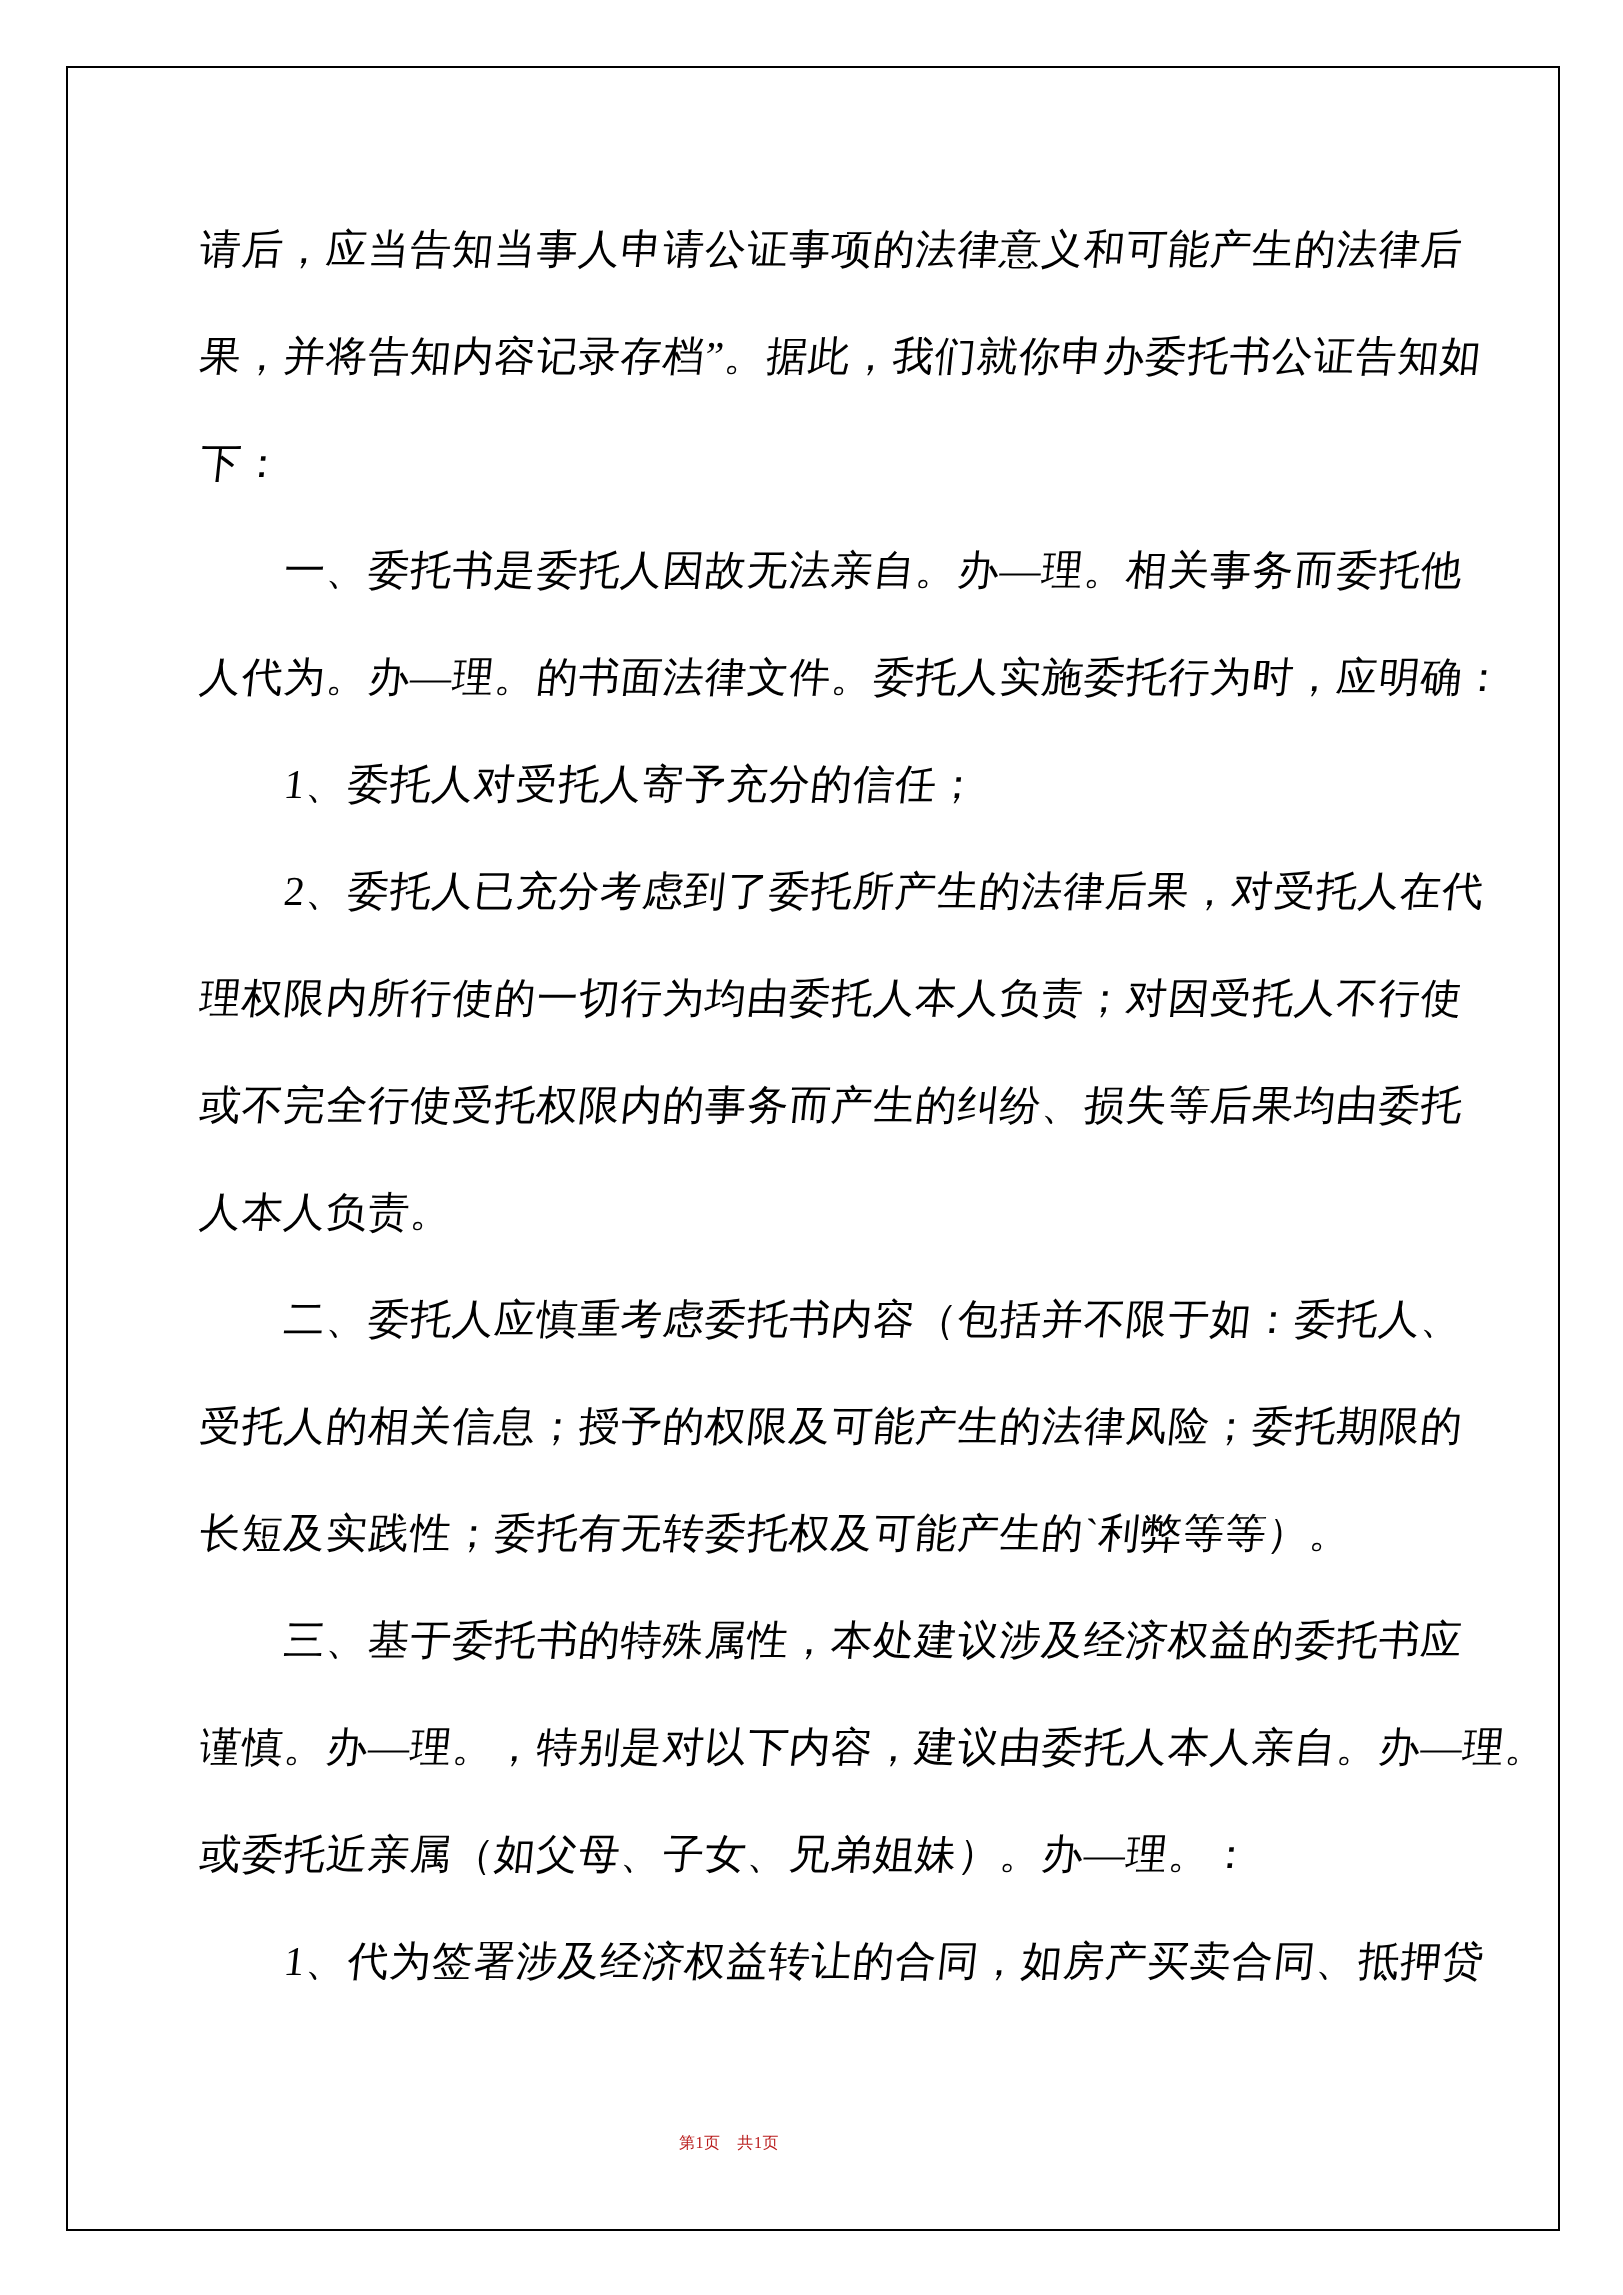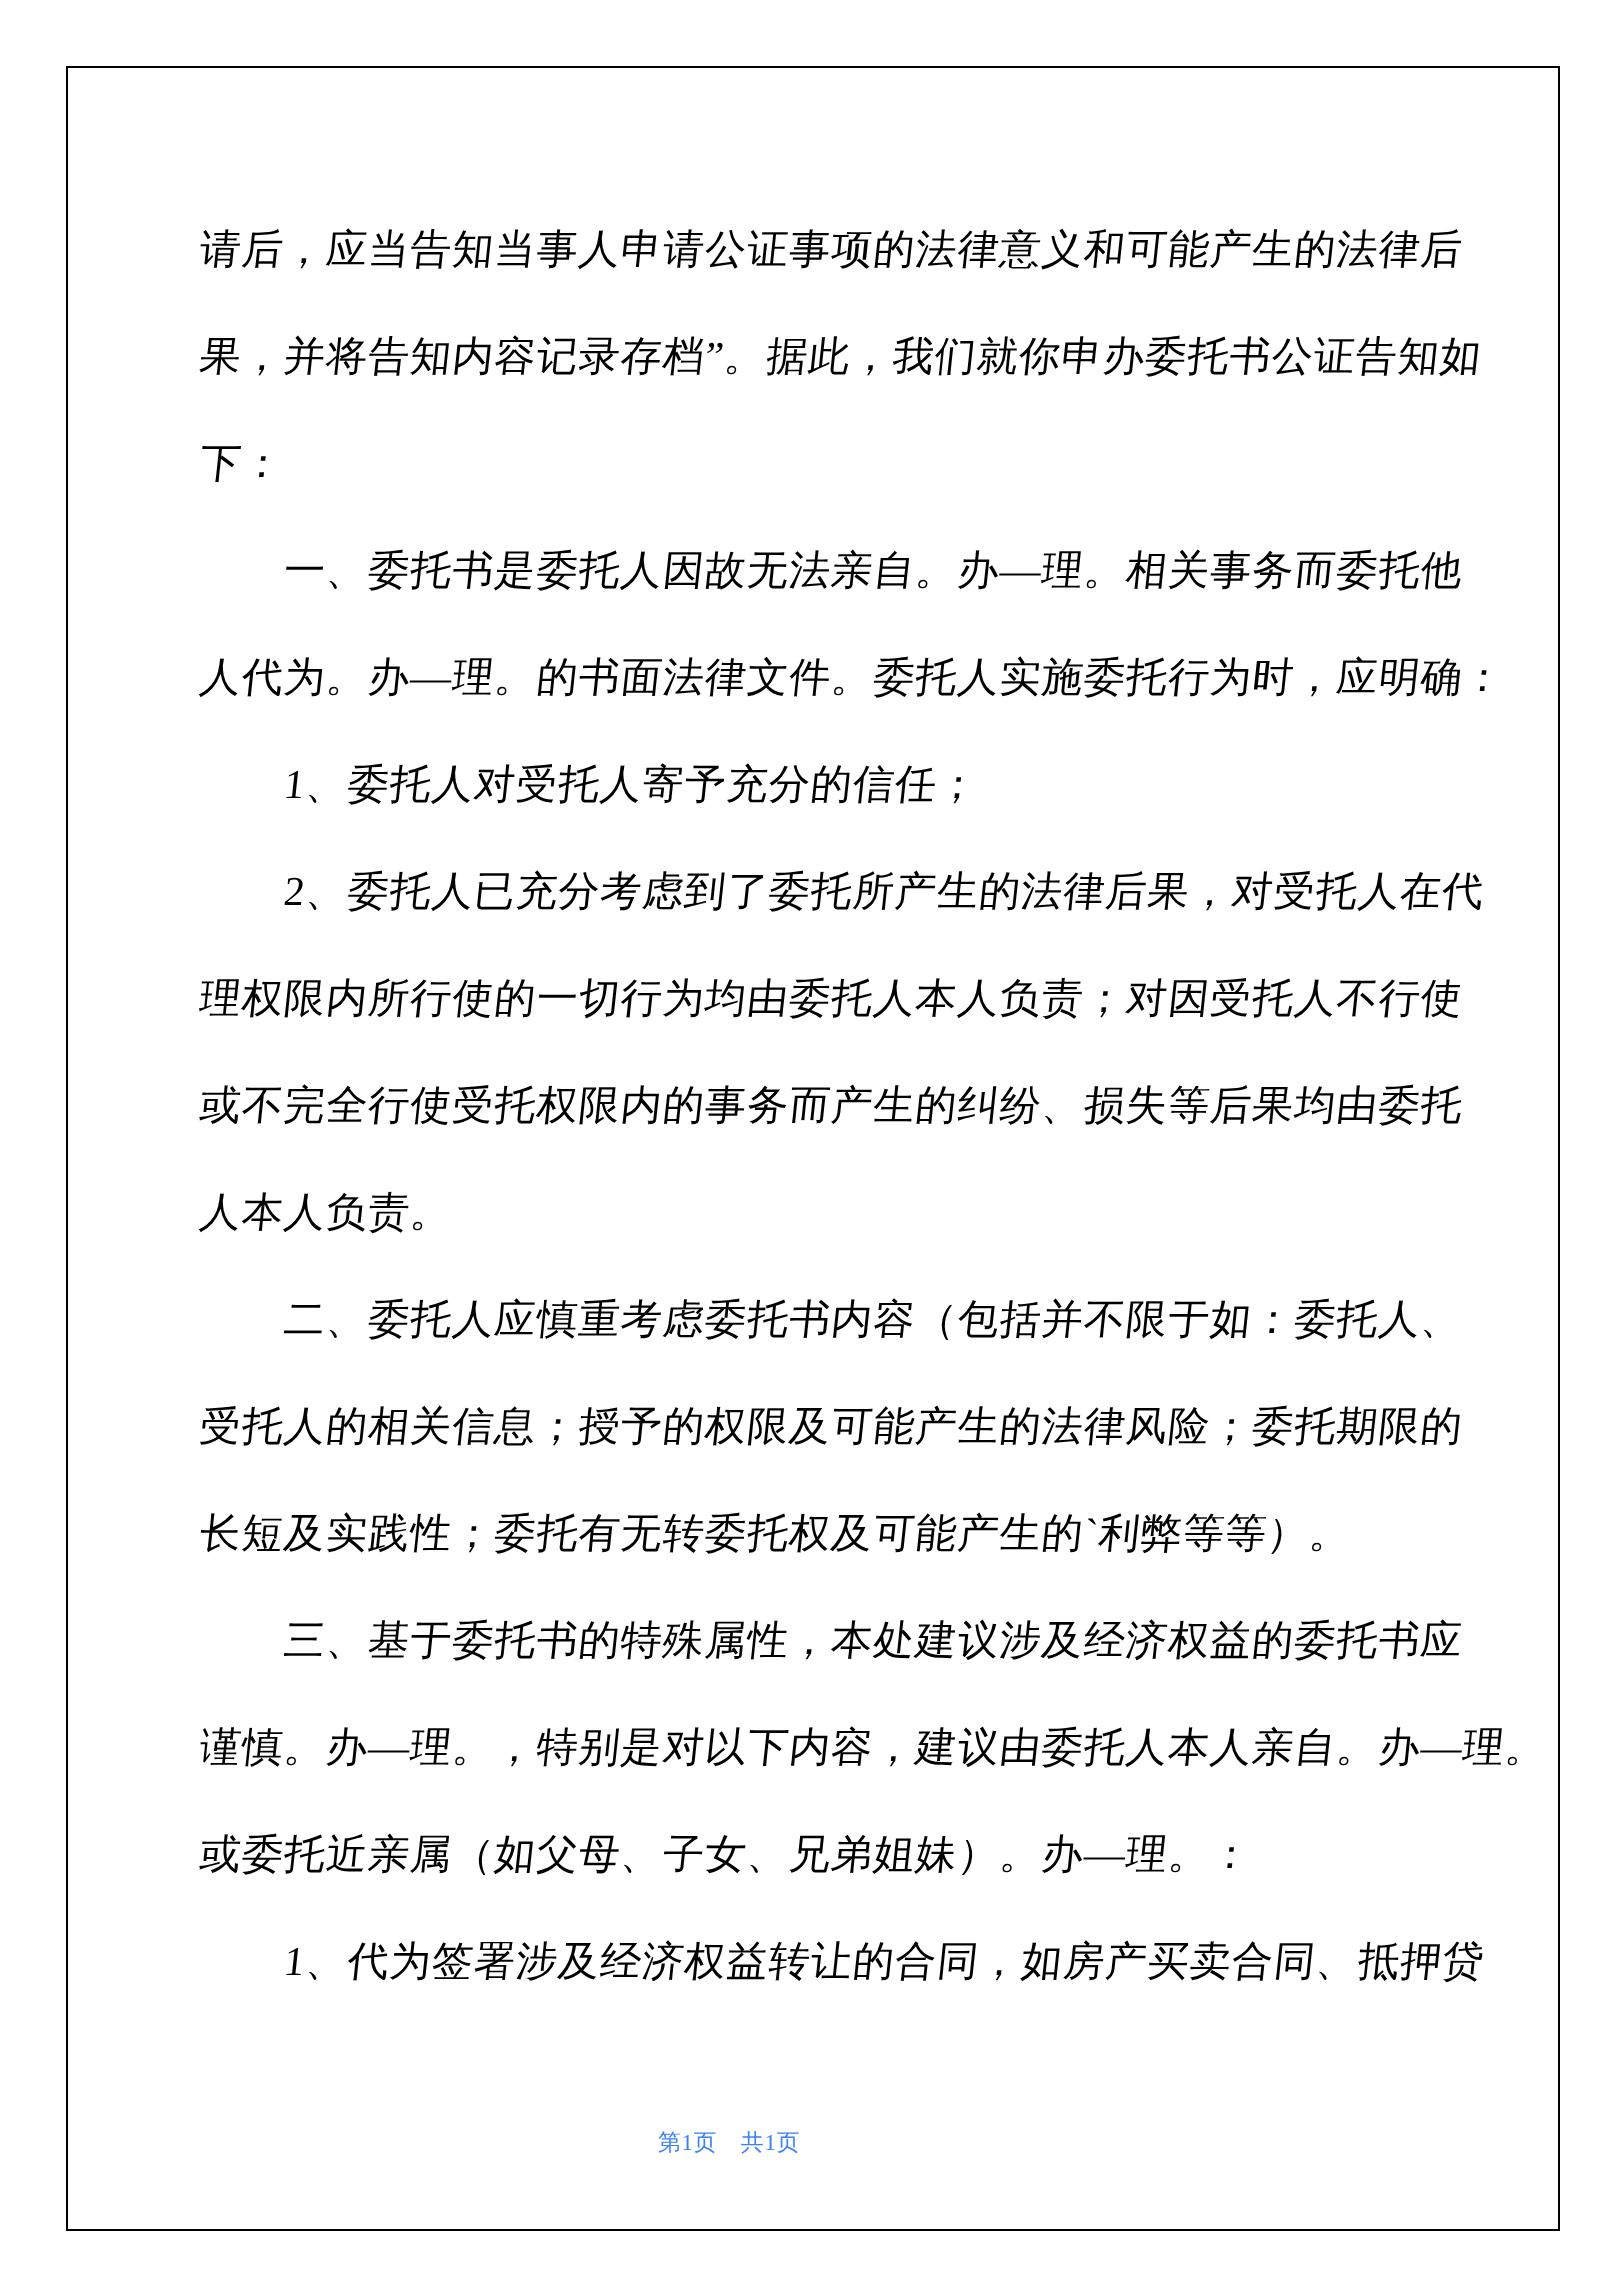--- a/index.html
+++ b/index.html
@@ -49,23 +49,23 @@
     color: #000000;
   }
   .footer {
     position: absolute;
     left: 66px;
     top: 2123px;
     width: 1326px;
     height: 40px;
     line-height: 40px;
     text-align: center;
-    font-size: 23px;
+    font-size: 16px;
     letter-spacing: 0.6px;
-    color: #3b82f6;
+    color: #b91c1c;
   }
 </style>
 </head>
 <body>
 
 <div class="page">
   <div class="page-border"></div>
 
   <div class="text-block">
     <div class="doc-line">请后，应当告知当事人申请公证事项的法律意义和可能产生的法律后</div>

